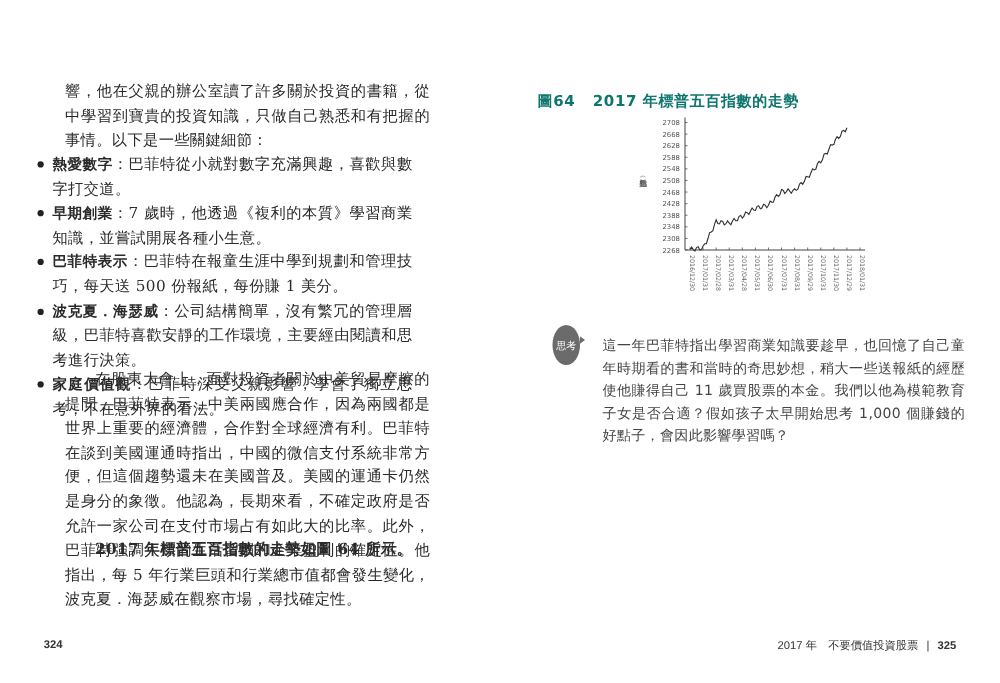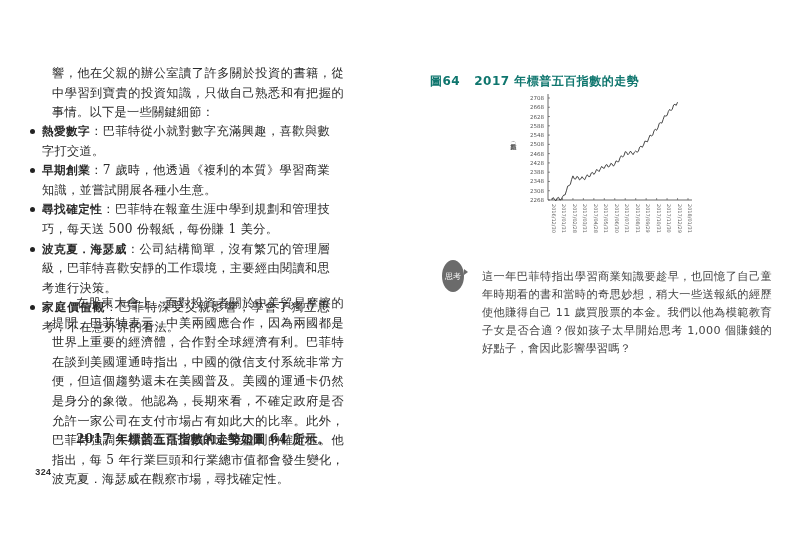--- a/index.html
+++ b/index.html
@@ -9,21 +9,21 @@
   .page-left { left: 0; width: 400px; }
   .page-right { left: 400px; width: 400px; }
   .para { position: absolute; left: 52px; width: 292px; font-size: 12.2px; line-height: 19.6px;
           letter-spacing: 0.3px; text-align: justify; margin: 0; }
   .indent { text-indent: 24px; }
   .bullets { position: absolute; left: 28px; top: 122px; width: 302px; margin: 0; padding: 0; list-style: none; }
   .bullets li { position: relative; padding-left: 14px; font-size: 12.2px; line-height: 19.6px;
                 letter-spacing: 0.3px; margin-bottom: 0; text-align: justify; }
   .bullets li .dot { position: absolute; left: 2px; top: 7px; width: 5px; height: 5px; border-radius: 50%; background: #222; }
   .bullets li .term { font-weight: bold; font-family: "DejaVu Sans", "Liberation Sans", sans-serif; font-size: 11.6px; }
-  .folio { position: absolute; top: 468px; font-family: Liberation Mono, monospace; font-size: 9px; color: #333; }
+  .folio { position: absolute; top: 510px; font-family: Liberation Sans, sans-serif; font-size: 9px; color: #333; }
   .folio-left { left: 35px; font-weight: bold; }
   .folio-right { right: 35px; }
   .folio-right .num { font-weight: bold; }
   .fig-title { position: absolute; left: 30px; top: 73px; font-family: "DejaVu Sans", "Liberation Sans", sans-serif;
                font-size: 12px; font-weight: bold; color: #0f766e; letter-spacing: 0.5px; text-align: right; }
   .fig-title .fig-no { margin-right: 14px; }
   .chart { position: absolute; left: 92px; top: 90px; width: 210px; height: 160px; }
   .think { position: absolute; left: 20px; top: 258px; width: 370px; }
   .think-badge { position: absolute; left: 22px; top: 2px; width: 22px; height: 32px; border-radius: 50%;
                  background: #6b6b6b; color: #fff; font-family: "DejaVu Sans", sans-serif; font-size: 8px;
@@ -34,21 +34,21 @@
                 font-size: 11.2px; line-height: 18px; color: #444; letter-spacing: 0.3px; margin: 10px; text-align: justify; }
 </style>
 </head>
 <body>
 
 <div class="page page-left">
   <p class="para" style="top:64px;">響，他在父親的辦公室讀了許多關於投資的書籍，從中學習到寶貴的投資知識，只做自己熟悉和有把握的事情。以下是一些關鍵細節：</p>
   <ul class="bullets">
     <li><span class="dot"></span><span class="term">熱愛數字</span><span>：巴菲特從小就對數字充滿興趣，喜歡與數字打交道。</span></li>
     <li><span class="dot"></span><span class="term">早期創業</span><span>：7 歲時，他透過《複利的本質》學習商業知識，並嘗試開展各種小生意。</span></li>
-    <li><span class="dot"></span><span class="term">尋找確定性</span><span>：巴菲特在報童生涯中學到規劃和管理技巧，每天送 500 份報紙，每份賺 1 美分。</span></li>
+    <li><span class="dot"></span><span class="term">巴菲特表示</span><span>：巴菲特在報童生涯中學到規劃和管理技巧，每天送 500 份報紙，每份賺 1 美分。</span></li>
     <li><span class="dot"></span><span class="term">波克夏．海瑟威</span><span>：公司結構簡單，沒有繁冗的管理層級，巴菲特喜歡安靜的工作環境，主要經由閱讀和思考進行決策。</span></li>
     <li><span class="dot"></span><span class="term">家庭價值觀</span><span>：巴菲特深受父親影響，學會了獨立思考，不在意外界的看法。</span></li>
   </ul>
   <p class="para indent" style="top:294px;">在股東大會上，面對投資者關於中美貿易摩擦的提問，巴菲特表示，中美兩國應合作，因為兩國都是世界上重要的經濟體，合作對全球經濟有利。巴菲特在談到美國運通時指出，中國的微信支付系統非常方便，但這個趨勢還未在美國普及。美國的運通卡仍然是身分的象徵。他認為，長期來看，不確定政府是否允許一家公司在支付市場占有如此大的比率。此外，巴菲特強調人類的生活習慣和企業盈利的確定性。他指出，每 5 年行業巨頭和行業總市值都會發生變化，波克夏．海瑟威在觀察市場，尋找確定性。</p>
   <p class="para indent" style="top:430px; font-weight:bold;">2017 年標普五百指數的走勢如圖 64 所示。</p>
   <div class="folio folio-left">324</div>
 </div>
 
 <div class="page page-right">
   <div class="fig-title">
@@ -112,13 +112,18 @@
       <line x1="196" y1="110" x2="196" y2="108" stroke="#444" stroke-width="0.6"></line>
       <text x="196" y="114" font-size="5" fill="#666" font-family="DejaVu Sans, sans-serif" transform="rotate(90 196 114)">2018/01/31</text>
       <polyline points="60,109.53636363636363 61.30769230769231,107.55238980607001 62.61538461538461,109.7205034983043 63.92307692307693,110.81866995631685 65.23076923076923,108.04046251243388 66.53846153846155,107.3311011729528 67.84615384615385,109.96499487517346 69.15384615384616,109.66852246269414 70.46153846153847,106.78391808881155 71.76923076923077,105.03354475528505 73.07692307692308,104.94431898494025 74.38461538461539,100.8297345569645 75.6923076923077,96.09129316700815 77,95.53897150424098 78.3076923076923,94.53178984483404 79.61538461538461,89.4557008707225 80.92307692307692,85.88298450384772 82.23076923076923,88.74461379413418 83.53846153846153,89.1541872421604 84.84615384615384,86.51412373207714 86.15384615384616,87.1119739275592 87.46153846153847,89.92508637321853 88.76923076923077,88.92943642460052 90.07692307692308,86.70000035497009 91.38461538461539,88.59725977727845 92.6923076923077,89.79558315124001 94,86.82330543361456 95.3076923076923,84.75536355962555 96.61538461538461,86.62498538833022 97.92307692307692,86.57560456533847 99.23076923076923,83.08316589207232 100.53846153846153,82.39696796560015 101.84615384615384,84.43069054961808 103.15384615384615,82.89932427599126 104.46153846153845,79.5517873856356 105.76923076923076,80.1793919768038 107.07692307692307,81.59881699682066 108.38461538461539,78.83905712985788 109.6923076923077,76.36440676070714 111,77.99547170040725 112.3076923076923,78.28342951691468 113.61538461538461,75.27541230435267 114.92307692307692,74.5793126722651 116.23076923076923,77.04706872986499 117.53846153846155,76.38761643426683 118.84615384615385,73.37015560663025 120.15384615384616,74.08753596590182 121.46153846153847,76.20049740920916 122.76923076923077,74.21899178756647 124.07692307692308,70.85382234049251 125.38461538461539,71.67085842245007 126.6923076923077,71.75066819880121 128,67.83824754717506 129.30769230769232,65.6918070223634 130.6153846153846,67.08252329277815 131.9230769230769,65.79577307932871 133.23076923076923,61.66181970086618 134.53846153846155,62.24300298290056 135.84615384615384,64.79237121739088 137.15384615384613,63.42340047435291 138.46153846153845,61.09595758693526 139.76923076923077,62.93384139452378 141.07692307692307,64.65683852330454 142.38461538461536,62.24411398914372 143.69230769230768,61.01200606620817 145,62.27843336029922 146.3076923076923,61.37691132147425 147.6153846153846,57.202556191083985 148.9230769230769,56.03952344280237 150.23076923076923,57.37333916711896 151.53846153846155,55.05242215175791 152.84615384615384,51.17644104705686 154.15384615384616,51.35591557440965 155.46153846153845,51.84256702191183 156.76923076923077,48.142336858779686 158.0769230769231,45.01100215400221 159.3846153846154,45.9199509645815 160.69230769230768,45.2188677441128 162,40.892388533967235 163.30769230769232,39.110165980691534 164.6153846153846,40.29771249246785 165.92307692307693,37.88595283337938 167.23076923076923,33.35725443502639 168.53846153846155,32.68360128289571 169.84615384615387,33.13348415955788 171.15384615384616,29.438798927092307 172.46153846153848,25.68858723002198 173.76923076923077,26.0972522005832 175.0769230769231,25.489746913592484 176.38461538461542,21.419879935784067 177.6923076923077,19.370402559289147 179,20.69731381159862 180.30769230769232,19.13377729174769 181.61538461538464,14.938688706075553 182.92307692307693,14.312169882830005 184.23076923076923,15.397621992609402 185.53846153846155,12.172727272727272" fill="none" stroke="#333" stroke-width="0.9"></polyline>
     </svg>
 
   <div class="think">
     <div class="think-badge">思考</div>
     <p class="think-text">這一年巴菲特指出學習商業知識要趁早，也回憶了自己童年時期看的書和當時的奇思妙想，稍大一些送報紙的經歷使他賺得自己 11 歲買股票的本金。我們以他為模範教育子女是否合適？假如孩子太早開始思考 1,000 個賺錢的好點子，會因此影響學習嗎？</p>
   </div>
 
+  <div class="folio folio-right">
+    <span>2017 年　不要價值投資股票</span>
+    <span style="margin:0 4px;">|</span>
+    <span class="num">325</span>
+  </div>
 </div>
 
 </body></html>

